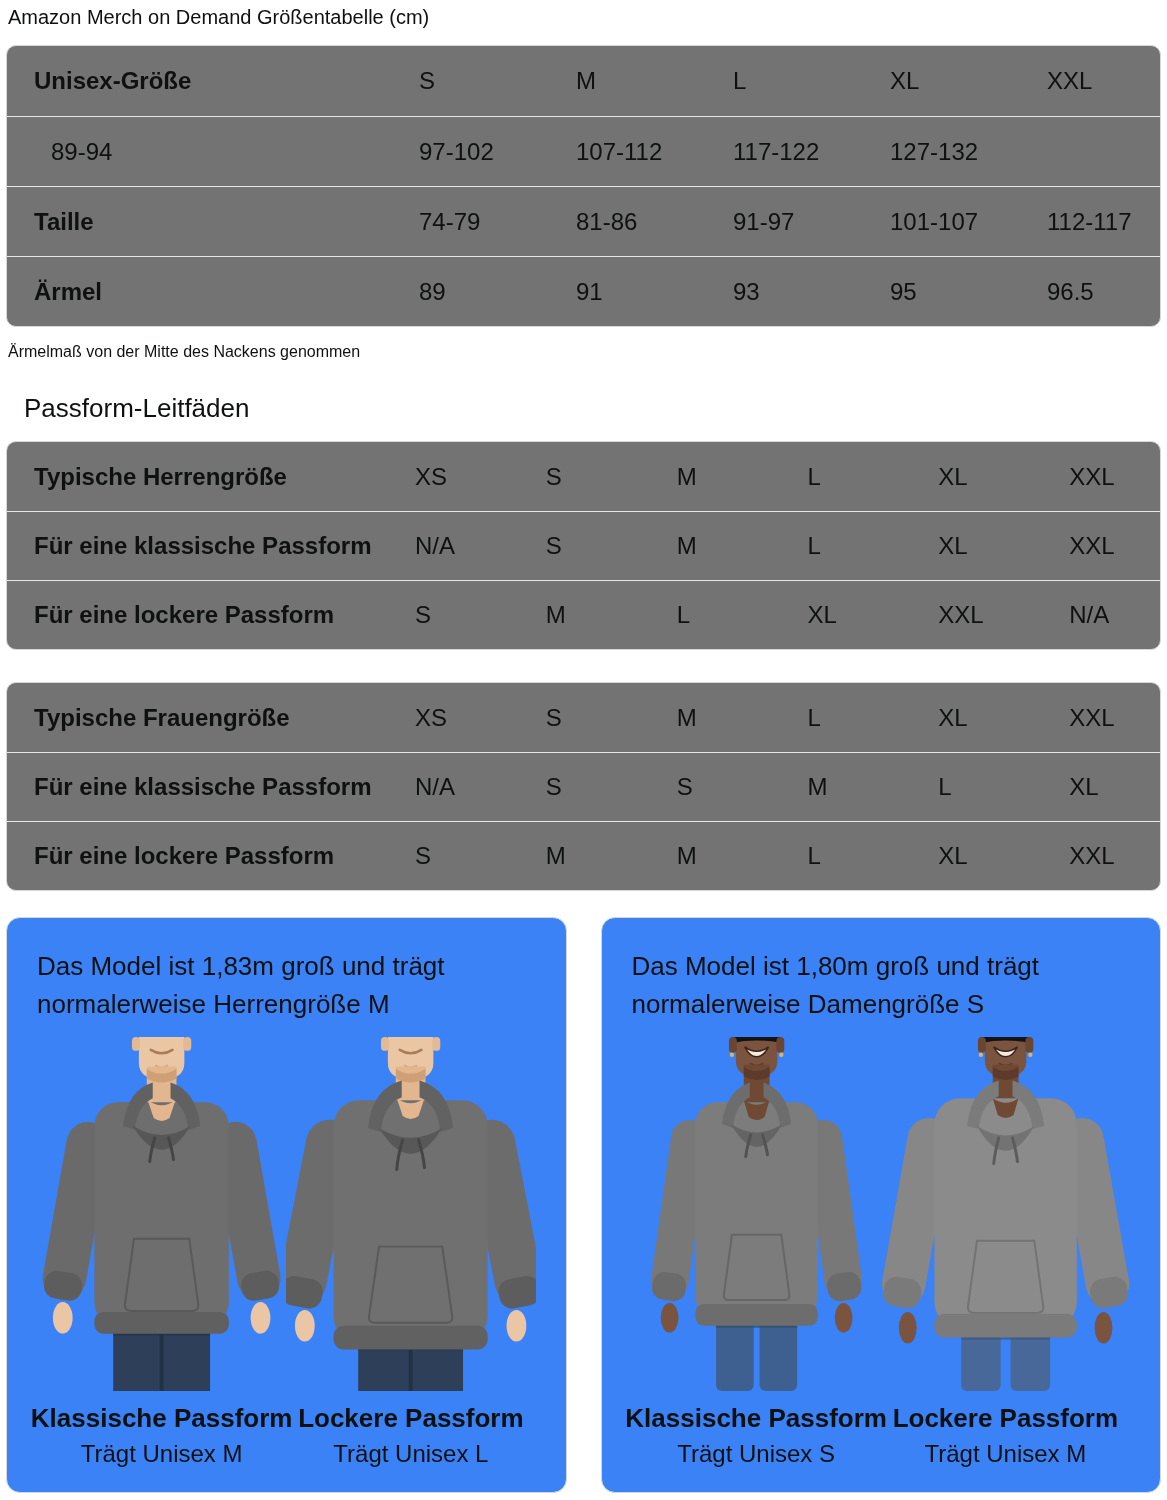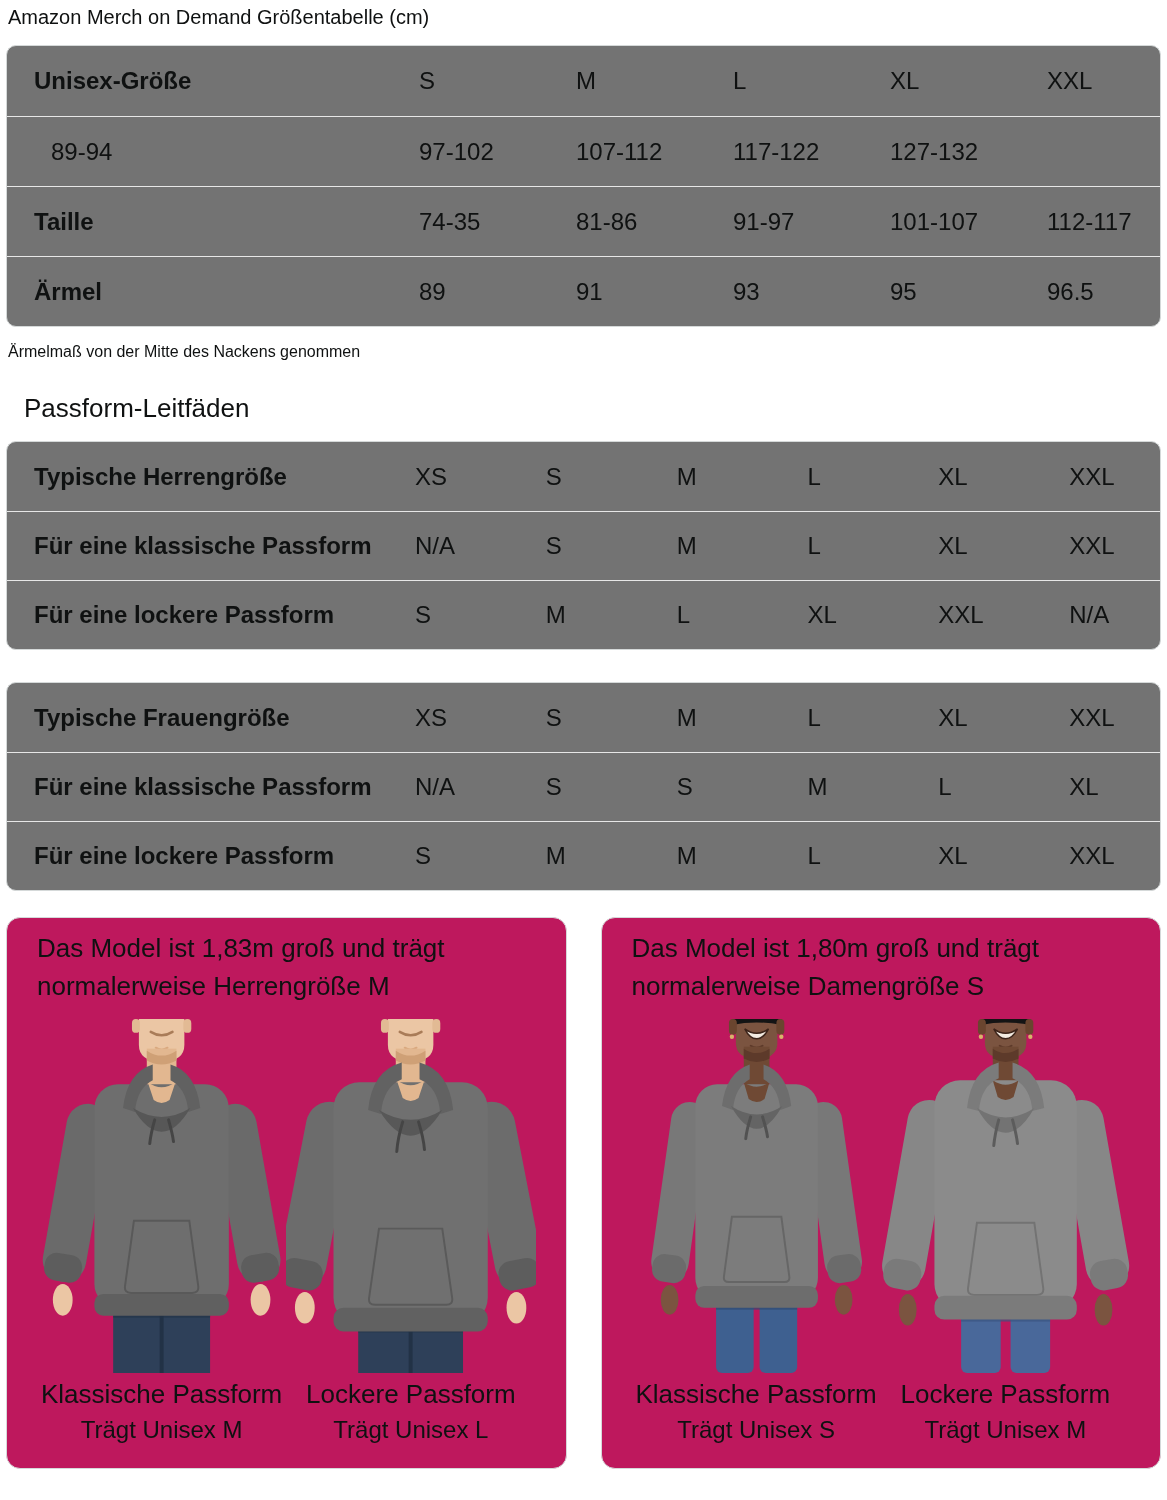--- a/index.html
+++ b/index.html
@@ -30,28 +30,28 @@
 
   .footnote { font-size: 16px; margin: 16px 0 0 2px; }
   .fit-heading { font-size: 26px; font-weight: 400; margin: 32px 0 17px 18px; }
   .tbl-gap { margin-top: 32px; }
 
   .cards { display: flex; gap: 34px; margin-top: 26px; }
   .card {
     flex: 1;
     border: 1px solid #d5d9d9;
     border-radius: 14px;
-    padding: 12px 30px 24px 30px;
-    background: #be185d;
+    padding: 30px 30px 24px 30px;
+    background: #3b82f6;
   }
   .card-intro { font-size: 26px; line-height: 1.45; }
   .figures { display: flex; margin-top: 14px; }
   .figure { flex: 1; display: flex; flex-direction: column; align-items: center; min-width: 0; }
   .figure svg { width: 100%; height: 354px; display: block; }
-  .cap-fit  { font-weight: 400; font-size: 26px; margin-top: 6px; white-space: nowrap; }
+  .cap-fit  { font-weight: 700; font-size: 26px; margin-top: 12px; white-space: nowrap; }
   .cap-size { font-size: 24px; margin-top: 6px; white-space: nowrap; }
 </style>
 </head>
 <body>
 
 <div class="wrap">
 
   <div class="page-title">Amazon Merch on Demand Größentabelle (cm)</div>
 
   <div class="tbl size-tbl">
@@ -65,21 +65,21 @@
     </div>
     <div class="trow">
       <div class="tval">89-94</div>
       <div class="tval">97-102</div>
       <div class="tval">107-112</div>
       <div class="tval">117-122</div>
       <div class="tval">127-132</div>
     </div>
     <div class="trow">
       <div class="tlabel">Taille</div>
-      <div class="tval">74-35</div>
+      <div class="tval">74-79</div>
       <div class="tval">81-86</div>
       <div class="tval">91-97</div>
       <div class="tval">101-107</div>
       <div class="tval">112-117</div>
     </div>
     <div class="trow">
       <div class="tlabel">Ärmel</div>
       <div class="tval">89</div>
       <div class="tval">91</div>
       <div class="tval">93</div>

